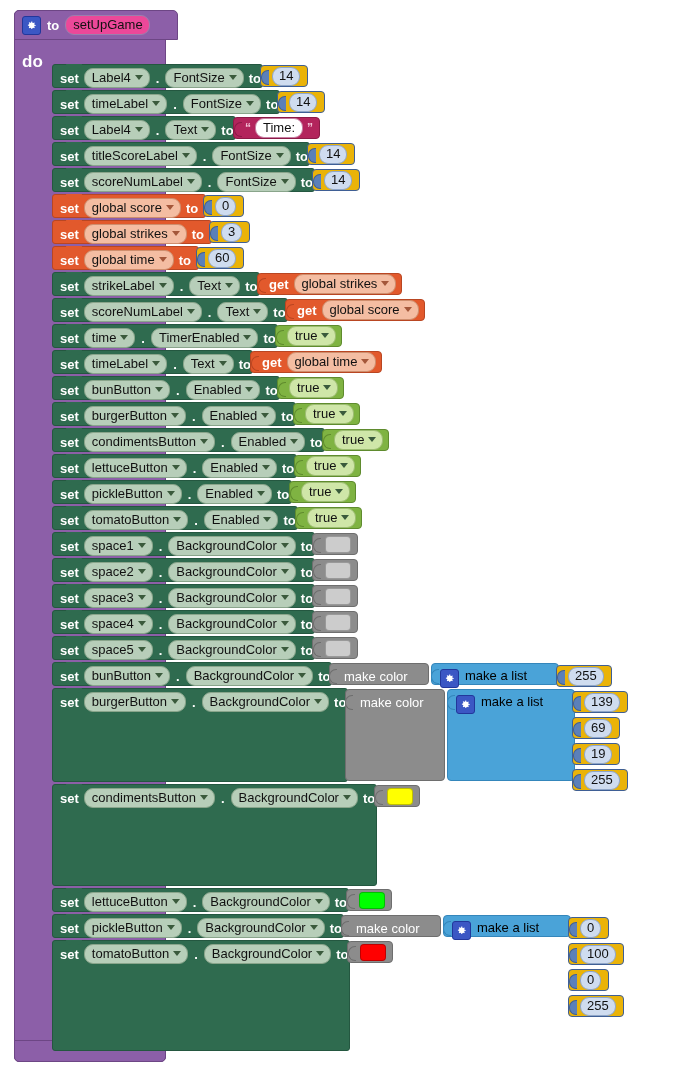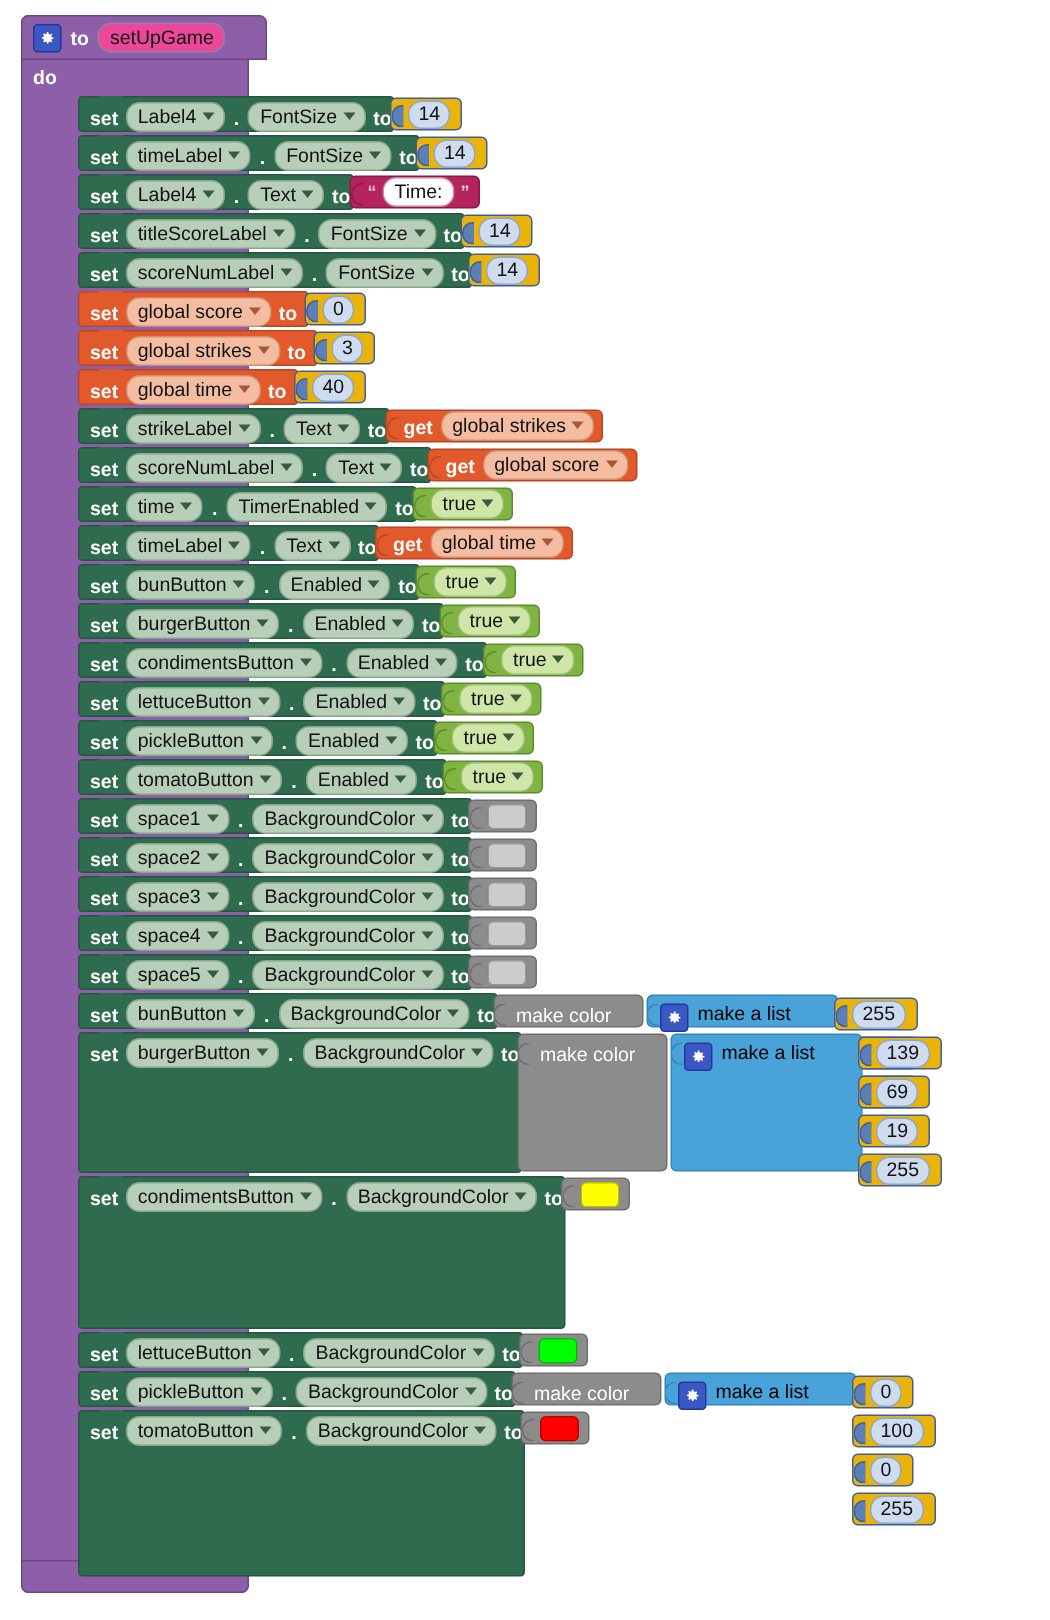--- a/index.html
+++ b/index.html
@@ -133,21 +133,21 @@
       <div class="mutator" title="gear-icon">
         <svg width="11" height="11" viewBox="0 0 24 24">
           <path fill="#ffffff" d="M12 8a4 4 0 100 8 4 4 0 000-8zm0 6a2 2 0 110-4 2 2 0 010 4zM21 13v-2l-2.3-.4a7 7 0 00-.8-1.9l1.3-1.9-1.4-1.4-1.9 1.3a7 7 0 00-1.9-.8L13.6 3h-2l-.4 2.3a7 7 0 00-1.9.8L7.4 4.8 6 6.2l1.3 1.9a7 7 0 00-.8 1.9L4.2 10.4v2l2.3.4a7 7 0 00.8 1.9L6 16.6 7.4 18l1.9-1.3a7 7 0 001.9.8l.4 2.3h2l.4-2.3a7 7 0 001.9-.8l1.9 1.3 1.4-1.4-1.3-1.9a7 7 0 00.8-1.9L21 13z"></path>
         </svg>
       </div>
       <span class="lbl-white">to</span>
       <span class="field purple">
         <span class="txt">setUpGame</span>
       </span>
     </div>
-    <div class="blk" style="left: 22px; top: 44px; font-weight: bold; color: rgb(255, 255, 255); font-size: 13px;">do</div>
+    <div class="blk" style="left: 22px; top: 52px; font-weight: bold; color: rgb(255, 255, 255); font-size: 17px;">do</div>
     <div class="row setgreen" style="left: 52px; top: 64px; width: 211px; height: 24px; align-items: flex-start; padding-top: 3px;">
       <div class="notch-top"></div>
       <div style="display: flex; align-items: center; gap: 5px;">
         <span class="kw">set</span>
         <span class="field green">
           <span class="txt">Label4</span>
           <span class="caret"></span>
         </span>
         <span class="dot">.</span>
         <span class="field green">
@@ -281,21 +281,21 @@
         <span class="kw">set</span>
         <span class="field orange">
           <span class="txt">global time</span>
           <span class="caret"></span>
         </span>
         <span class="kw">to</span>
       </div>
     </div>
     <div class="val num" style="left: 196px; top: 247px;">
       <div class="tab"></div>
-      <div class="inner">40</div>
+      <div class="inner">60</div>
     </div>
     <div class="row setgreen" style="left: 52px; top: 272px; width: 208px; height: 24px; align-items: flex-start; padding-top: 3px;">
       <div class="notch-top"></div>
       <div style="display: flex; align-items: center; gap: 5px;">
         <span class="kw">set</span>
         <span class="field green">
           <span class="txt">strikeLabel</span>
           <span class="caret"></span>
         </span>
         <span class="dot">.</span>

